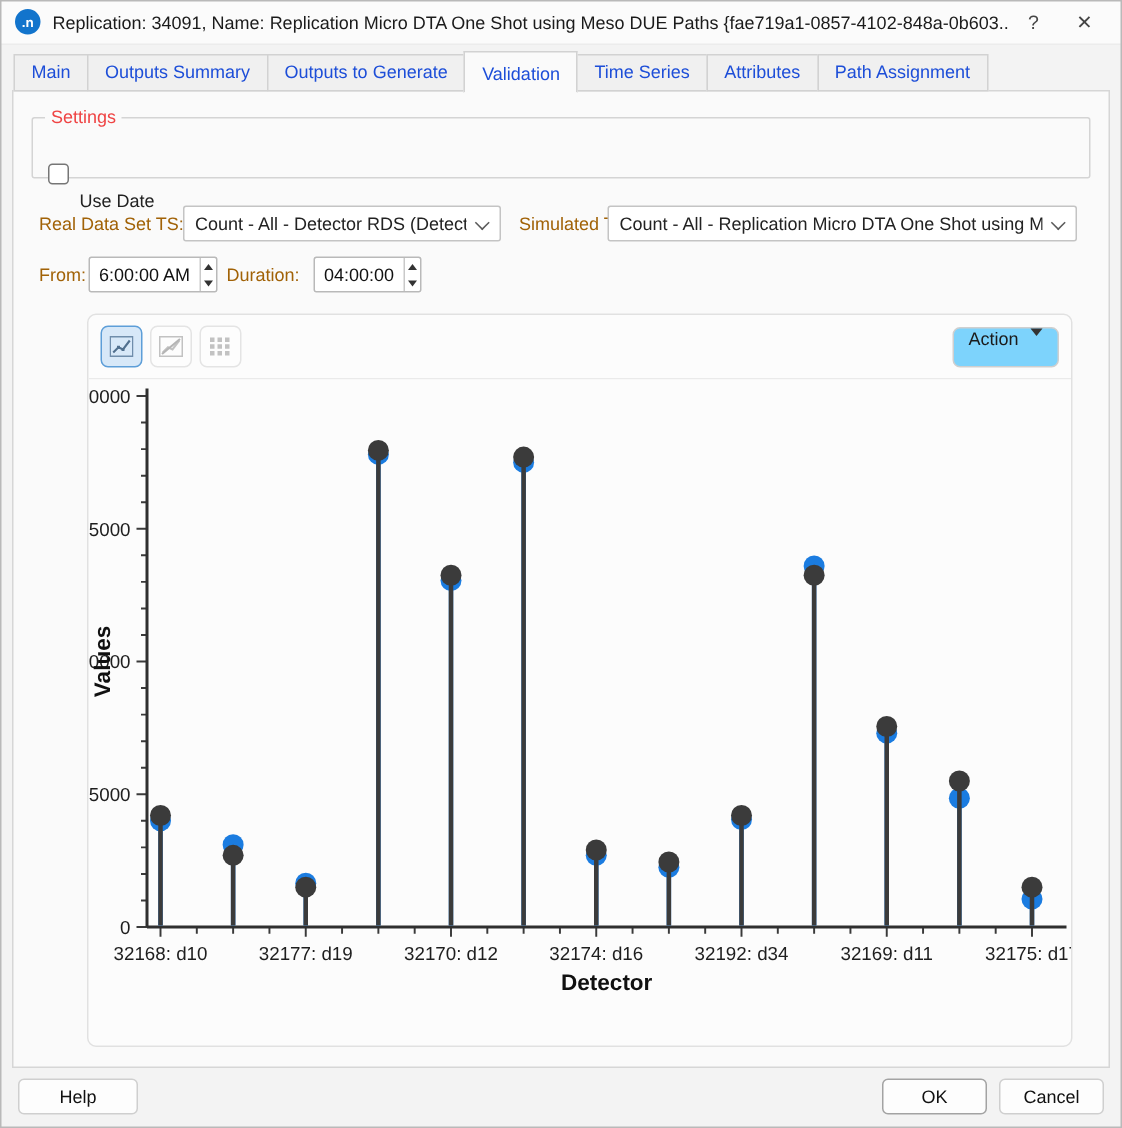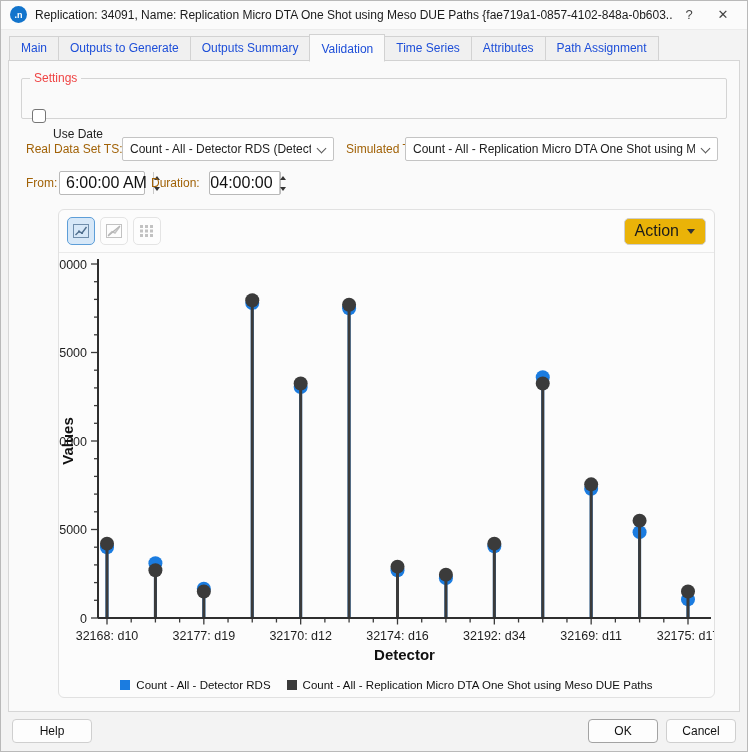--- a/index.html
+++ b/index.html
@@ -40,36 +40,36 @@
   .field-label { position:absolute; font-size:12px; color:#a16207; line-height:24px; height:24px; }
 
   .combo { position:absolute; height:24px; background:#fff; border:1px solid #c4c4c4; border-radius:2px;
            display:flex; align-items:center; padding:0 22px 0 7px; font-size:12px; color:#222; }
   .combo-value { white-space:nowrap; overflow:hidden; }
   .combo-chev { position:absolute; right:8px; top:7px; width:7px; height:7px;
                 border-right:1.4px solid #5a5a5a; border-bottom:1.4px solid #5a5a5a; transform:rotate(45deg); margin-top:0; }
 
   .spin { position:absolute; height:24px; background:#fff; border:1px solid #b9b9b9; border-radius:2px;
           display:flex; align-items:stretch; }
-  .spin-text { flex:1; font-size:16px; color:#111; display:flex; align-items:center; padding:0 6px; white-space:nowrap; }
+  .spin-text { flex:1; font-size:12px; color:#111; display:flex; align-items:center; padding:0 6px; white-space:nowrap; }
   .spin-btns { width:17px; border-left:1px solid #c9c9c9; display:flex; flex-direction:column; }
   .spin-up, .spin-down { flex:1; display:flex; align-items:center; justify-content:center; }
   .spin-up::after { content:""; border-left:3.5px solid transparent; border-right:3.5px solid transparent; border-bottom:4.5px solid #333; }
   .spin-down::after { content:""; border-left:3.5px solid transparent; border-right:3.5px solid transparent; border-top:4.5px solid #333; }
 
   
   .chart-frame { position:absolute; left:49px; top:148px; width:657px; height:489px;
                  background:#fcfcfc; border:1px solid #e1e1e1; border-radius:6px; }
   .chart-toolbar { position:absolute; top:0; left:0; right:0; height:43px; border-bottom:1px solid #eaeaea;
                    display:flex; align-items:center; padding:0 8px; border-radius:6px 6px 0 0; }
   .tool-btn { width:28px; height:28px; border-radius:5px; margin-right:5px;
               display:flex; align-items:center; justify-content:center; background:#fdfdfd; border:1px solid #e4e4e4; }
   .tool-btn.selected { background:#d7e8f8; border:1px solid #5d9ed8; }
   .action-btn { margin-left:auto; height:27px; min-width:66px; border:1px solid #cfcfcf; border-radius:5px;
-                background:#eab308; font-size:16px; color:#1b1b1b; display:flex; align-items:center;
+                background:#7dd3fc; font-size:12px; color:#1b1b1b; display:flex; 
                 justify-content:center; gap:8px; padding:0 10px; }
   .action-caret { border-left:4px solid transparent; border-right:4px solid transparent; border-top:5px solid #333; }
 
   .chart-svg { position:absolute; left:0; top:44px; }
   .chart-legend { position:absolute; left:0; right:0; bottom:3px; height:18px;
                   display:flex; align-items:center; justify-content:center; gap:16px; }
   .legend-item { display:flex; align-items:center; gap:6px; font-size:11.5px; color:#111; }
   .legend-swatch { width:10px; height:10px; flex:none; }
 
   
@@ -85,22 +85,22 @@
 
 <div class="titlebar">
   <div class="app-icon">.n</div>
   <div class="title-text">Replication: 34091, Name: Replication Micro DTA One Shot using Meso DUE Paths  {fae719a1-0857-4102-848a-0b603...</div>
   <div class="tb-btn">?</div>
   <div class="tb-btn">✕</div>
 </div>
 
 <div class="tabbar" id="tabbar">
     <div class="tab">Main</div>
+    <div class="tab">Outputs Summary</div>
     <div class="tab">Outputs to Generate</div>
-    <div class="tab">Outputs Summary</div>
     <div class="tab active">Validation</div>
     <div class="tab">Time Series</div>
     <div class="tab">Attributes</div>
     <div class="tab">Path Assignment</div>
   </div>
 
 <div class="pane">
 
   <div class="groupbox">
     <div class="groupbox-title">Settings</div>
@@ -292,28 +292,18 @@
           <line x1="483.75" y1="363" x2="483.75" y2="129.475" stroke="#3b3b3b" stroke-width="3"></line>
           <circle cx="483.75" cy="129.475" r="7" fill="#3b3b3b"></circle>
           <line x1="532.1666666666666" y1="363" x2="532.1666666666666" y2="230.365" stroke="#3b3b3b" stroke-width="3"></line>
           <circle cx="532.1666666666666" cy="230.365" r="7" fill="#3b3b3b"></circle>
           <line x1="580.5833333333333" y1="363" x2="580.5833333333333" y2="266.65" stroke="#3b3b3b" stroke-width="3"></line>
           <circle cx="580.5833333333333" cy="266.65" r="7" fill="#3b3b3b"></circle>
           <line x1="629" y1="363" x2="629" y2="337.45" stroke="#3b3b3b" stroke-width="3"></line>
           <circle cx="629" cy="337.45" r="7" fill="#3b3b3b"></circle>
         </g>
       </svg>
-    <div class="chart-legend" id="legend">
-        <div class="legend-item">
-          <span class="legend-swatch" style="background: rgb(27, 124, 224);"></span>
-          <span>Count - All - Detector RDS</span>
-        </div>
-        <div class="legend-item">
-          <span class="legend-swatch" style="background: rgb(59, 59, 59);"></span>
-          <span>Count - All - Replication Micro DTA One Shot using Meso DUE Paths</span>
-        </div>
-      </div>
   </div>
 </div>
 
 <button class="btn" style="left:12px; width:80px;">Help</button>
 <button class="btn default" style="left:588px; width:70px;">OK</button>
 <button class="btn" style="left:666px; width:70px;">Cancel</button>
 
 </body></html>

